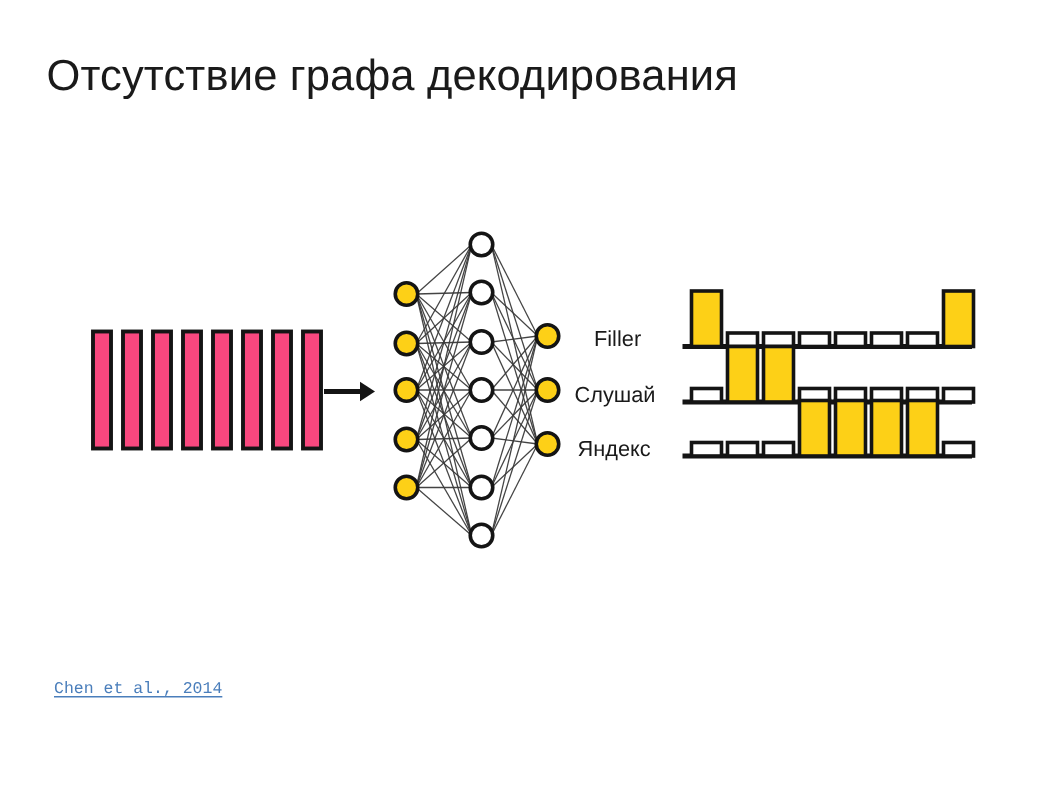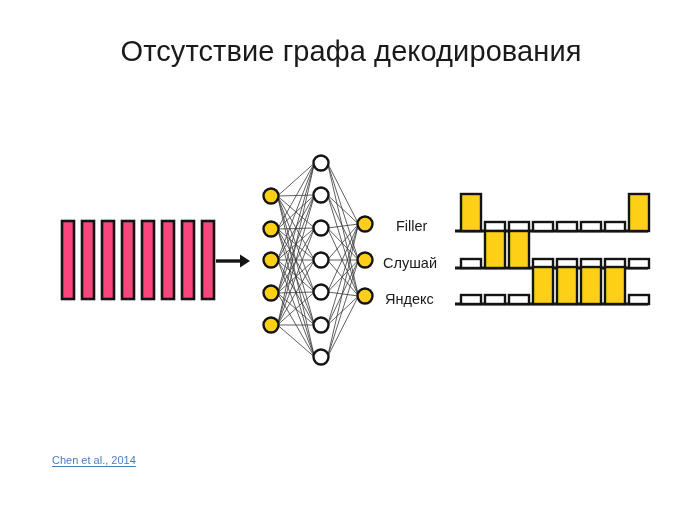--- a/index.html
+++ b/index.html
@@ -16,49 +16,49 @@
     font-family: "Liberation Sans", sans-serif;
     -webkit-font-smoothing: antialiased;
   }
 
   #slide {
     position: absolute;
     left: 0; top: 0;
     width: 700px;
     height: 370px;
     background: #ffffff;
-    text-align: center;
   }
 
   
   #slide-title {
     position: absolute;
     left: 31px;
     top: 32px;
     width: 640px;
     font-size: 29px;
     line-height: 38px;
     color: #1a1a1a;
     font-weight: 400;
     letter-spacing: 0.1px;
     white-space: nowrap;
   }
 
   
   #citation {
     position: absolute;
-    left: 52px;
+    left: 36px;
     top: 453px;
     font-size: 11px;
     line-height: 14px;
     color: #4a7ebb;
     text-decoration: underline;
     text-underline-offset: 2px;
     cursor: pointer;
     white-space: nowrap;
+    font-family: Liberation Mono, monospace;
   }
 
   
   #figure {
     position: absolute;
     left: 0;
     top: 0;
     width: 700px;
     height: 525px;
     pointer-events: none;

